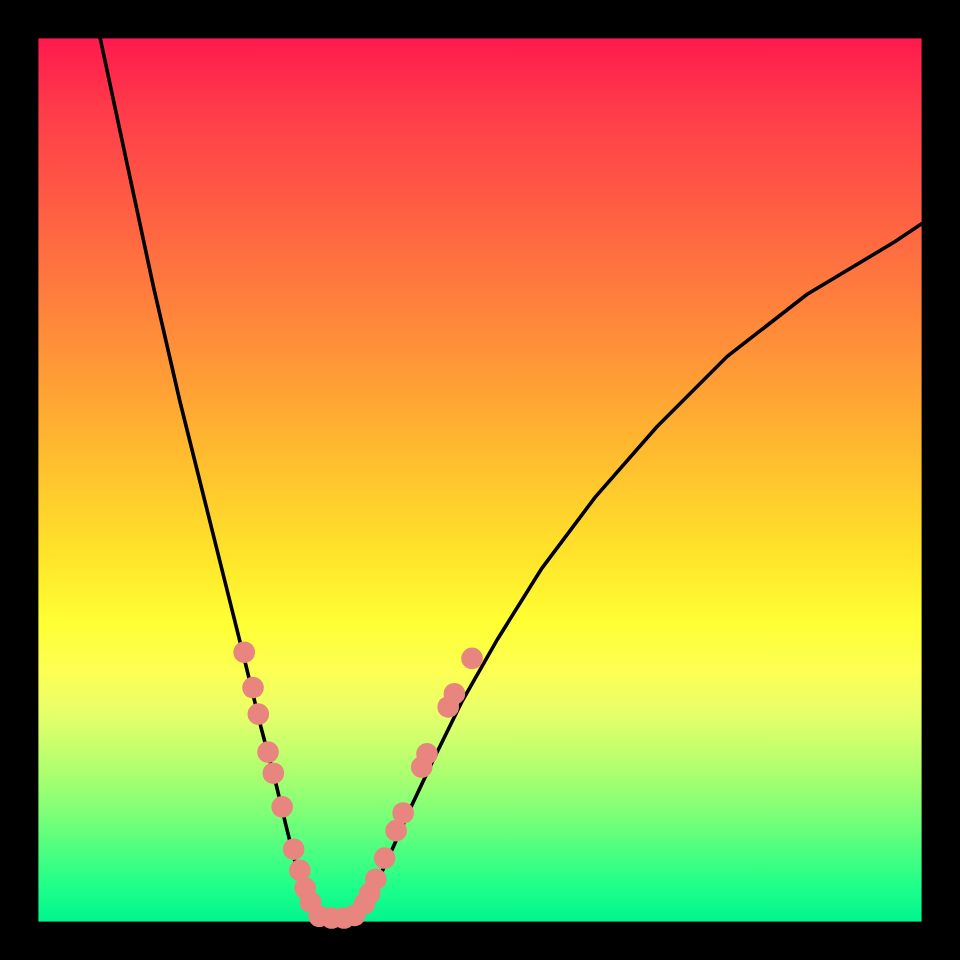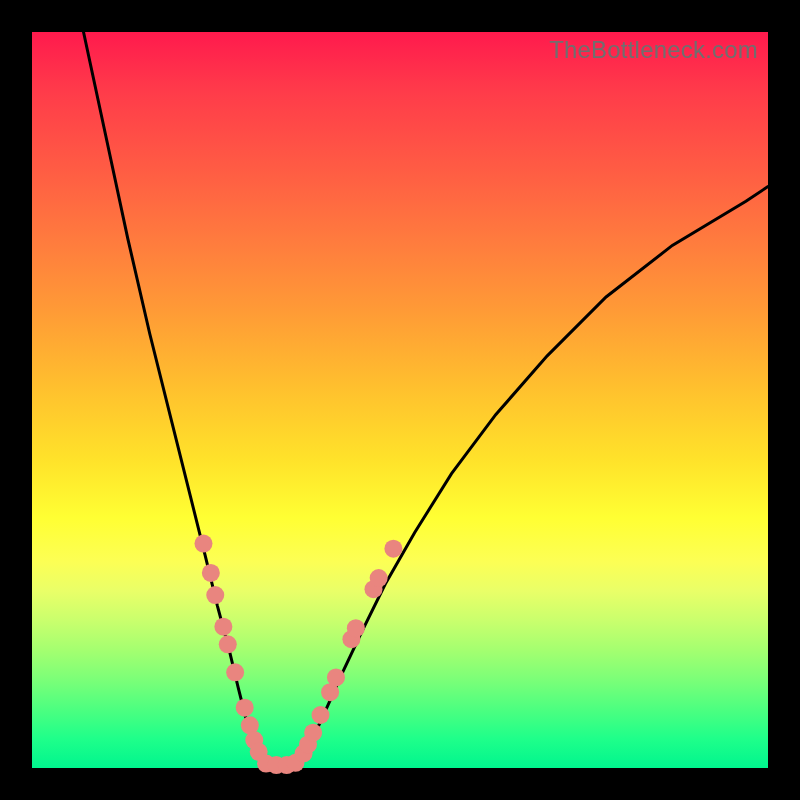--- a/index.html
+++ b/index.html
@@ -67,21 +67,20 @@
   .dot {
     fill: #e9857f;
     stroke: none;
   }
 </style>
 </head>
 <body>
 
 <div class="stage">
   <div class="plot">
-    <div class="watermark">TheBottleneck.com</div>
     <svg class="curve" viewBox="0 0 736 736">
       <g>
           <path d="M51.52 0.00 L73.60 103.04 L95.68 206.08 L117.76 301.76 L139.84 390.08 L158.24 463.68 L172.96 522.56 L185.47 574.08 L197.25 618.24 L206.08 655.04 L213.44 684.48 L220.80 706.56 L226.69 721.28 L231.84 730.85"></path>
           <path d="M231.84 730.85 L242.88 733.79 L253.92 733.79 L264.96 730.11"></path>
           <path d="M264.96 730.11 L273.79 717.60 L284.10 699.20 L295.87 673.44 L310.59 640.32 L329.73 599.84 L353.28 552.00 L382.72 500.48 L419.52 441.60 L463.68 382.72 L515.20 323.84 L574.08 264.96 L640.32 213.44 L713.92 169.28 L736.00 154.56"></path>
         </g>
       <g>
           <circle cx="171.49" cy="511.52" r="9" class="dot"></circle>
           <circle cx="178.85" cy="540.96" r="9" class="dot"></circle>
           <circle cx="183.26" cy="563.04" r="9" class="dot"></circle>

